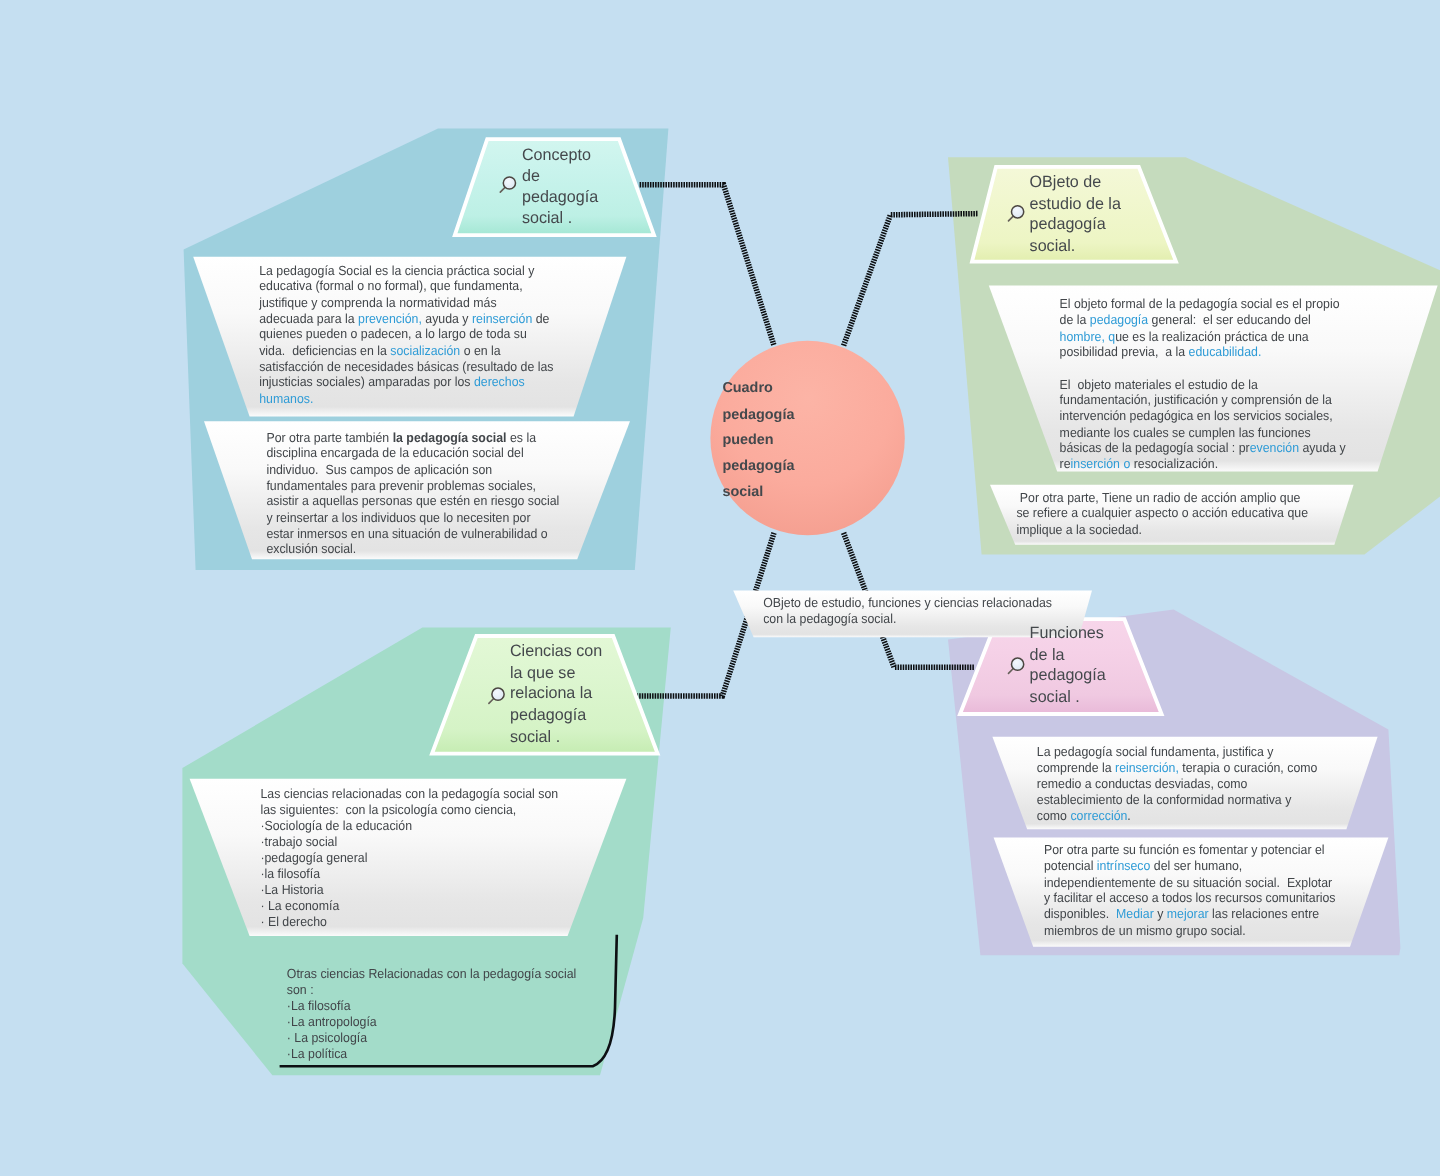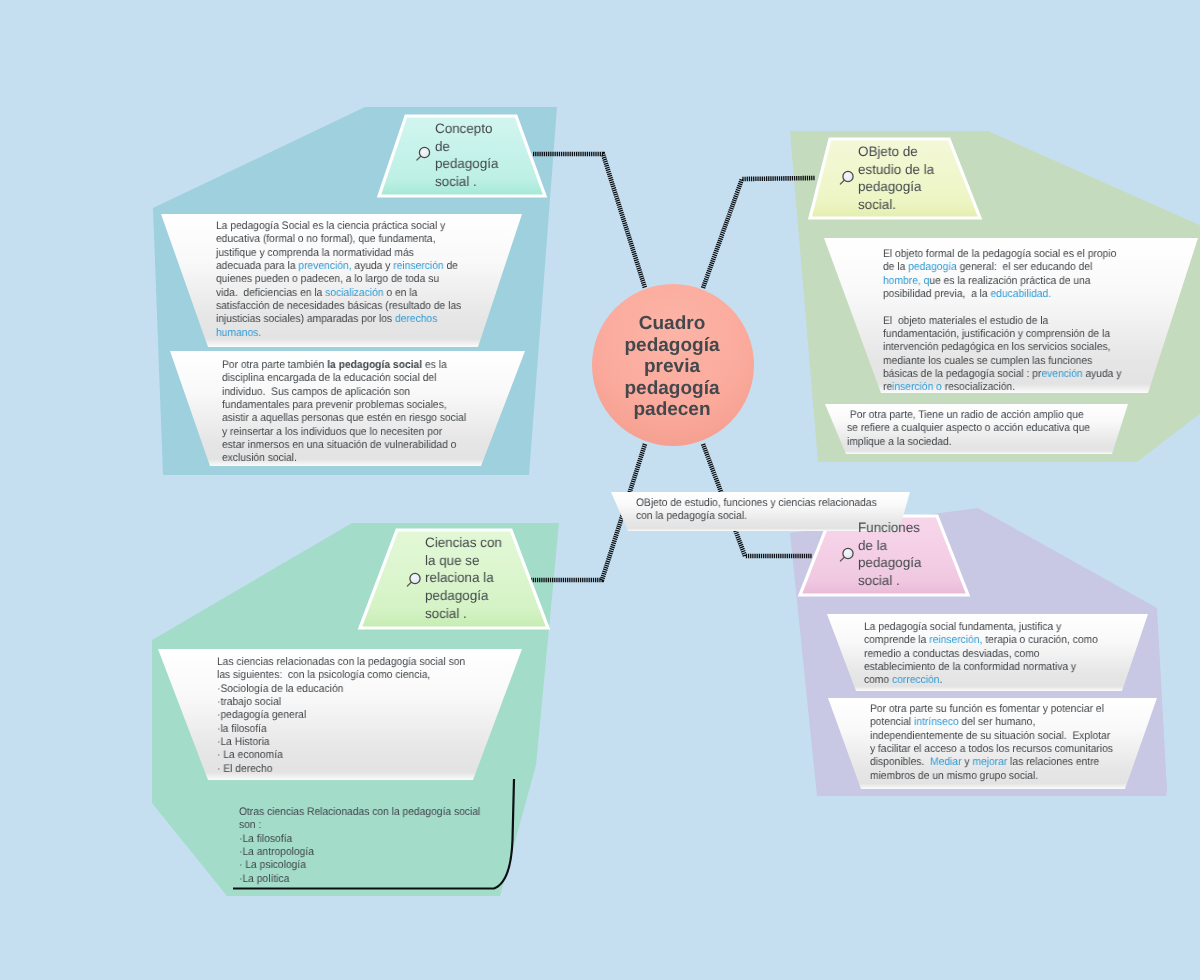--- a/index.html
+++ b/index.html
@@ -5,21 +5,21 @@
   html,body{margin:0;padding:0;}
   body{width:1200px;height:980px;overflow:hidden;background:#c5dff1;
        font-family:"Liberation Sans",sans-serif;
        -webkit-font-smoothing:antialiased;text-rendering:geometricPrecision;}
   #stage{position:relative;width:1200px;height:980px;}
   svg#art{position:absolute;left:0;top:0;width:1200px;height:980px;display:block;}
   .txt{position:absolute;color:#414549;will-change:transform;}
   .lk{color:#2e9bd6;}
   .bx{font-size:11px;line-height:13.35px;transform:scaleX(0.935);transform-origin:left top;white-space:nowrap;}
   .hd{font-size:13.7px;line-height:17.7px;color:#44484c;transform:scaleX(0.98);transform-origin:left top;white-space:nowrap;}
-  .ct{font-size:19px;line-height:21.5px;font-weight:bold;color:#44484c;text-align:center;white-space:nowrap;}
+  .ct{font-size:12px;line-height:21.5px;font-weight:bold;color:#44484c;text-align:left;white-space:nowrap;}
   .md{font-size:11px;line-height:13.35px;transform:scaleX(0.935);transform-origin:left top;white-space:nowrap;}
 </style>
 </head>
 <body>
 
 <div id="stage">
 
 <svg id="art" viewBox="0 0 1200 980" xmlns="http://www.w3.org/2000/svg">
 <defs>
   <linearGradient id="gWhite" x1="0" y1="0" x2="0" y2="1">
@@ -209,17 +209,17 @@
     </div>
 <div class="txt hd" style="left:858px;top:519px;">
       <div class="ln">Funciones</div>
       <div class="ln">de la</div>
       <div class="ln">pedagogía</div>
       <div class="ln">social .</div>
     </div>
 <div class="txt ct" style="left:602px;top:313px;width:140px;">
       <div class="ln">Cuadro</div>
       <div class="ln">pedagogía</div>
-      <div class="ln">previa</div>
-      <div class="ln">pedagogía</div>
-      <div class="ln">padecen</div>
+      <div class="ln">pueden</div>
+      <div class="ln">pedagogía</div>
+      <div class="ln">social</div>
     </div>
 </div>
 
 </body></html>

